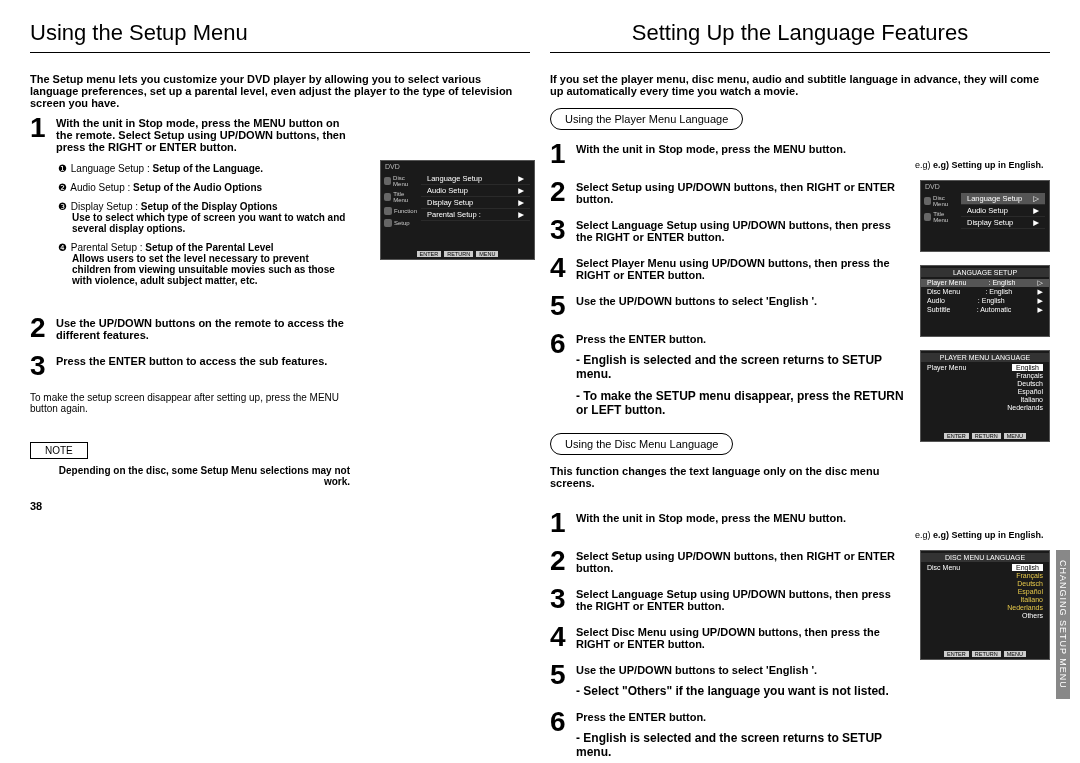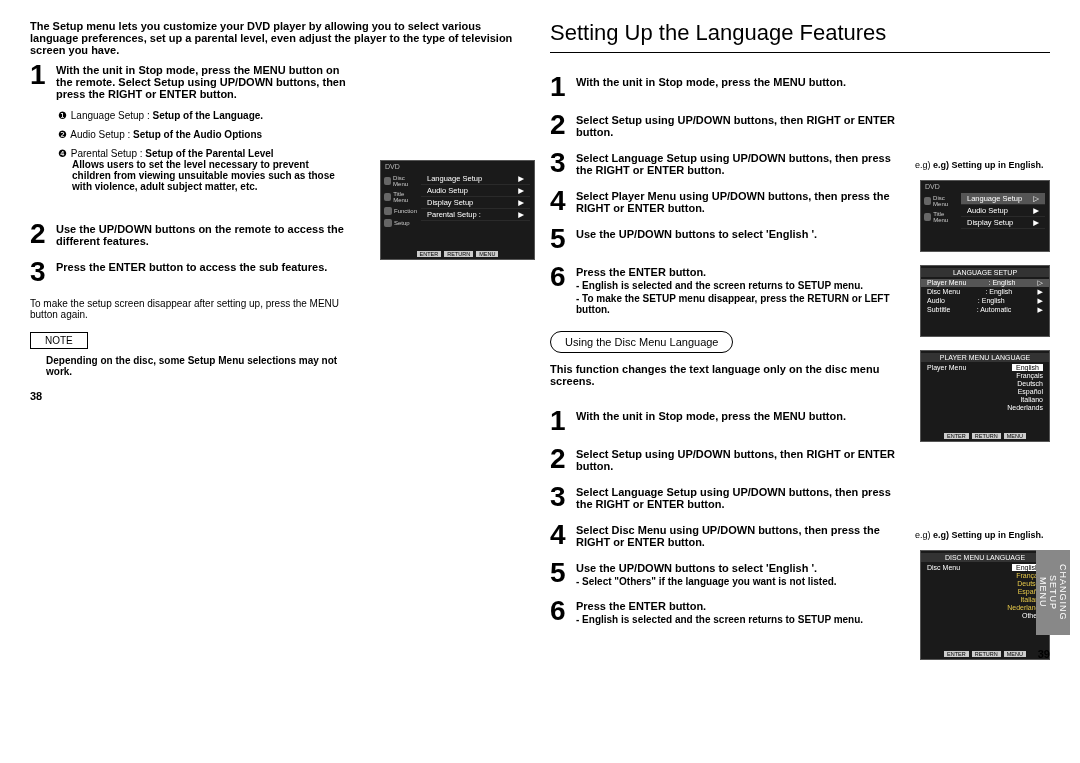--- a/index.html
+++ b/index.html
@@ -19,21 +19,21 @@
   }
   .page-left { left: 30px; }
   .page-right { left: 550px; }
   .title {
     font-size: 22px;
     font-weight: 400;
     border-bottom: 1px solid #000;
     padding-bottom: 6px;
     margin-bottom: 20px;
   }
-  .title-right { text-align: left; }
+  .title-right { text-align: center; }
   .intro {
     font-size: 11px;
     font-weight: bold;
     margin-bottom: 5px;
   }
   .subsection-pill {
     display: inline-block;
     background: #fff;
     border: 1.5px solid #000;
     border-radius: 14px;
@@ -53,23 +53,23 @@
     line-height: 1;
     flex-shrink: 0;
   }
   .step-body {
     font-size: 11px;
     font-weight: bold;
     padding-top: 3px;
     flex: 1;
   }
   .step-sub {
-    font-size: 10px;
-    font-weight: bold;
-    margin-top: 2px;
+    font-size: 12px;
+    font-weight: bold;
+    margin-top: 8px;
   }
   .bullet-list {
     margin: 10px 0 28px 28px;
     font-size: 10px;
   }
   .bullet-item { margin-bottom: 8px; }
   .bullet-item b { font-weight: bold; }
   .bullet-item .sub-desc {
     display: block;
     font-weight: bold;
@@ -77,26 +77,28 @@
   }
   .plain-para {
     font-size: 10px;
     margin: 12px 0 12px 0;
   }
   .note-box {
     border: 1px solid #000;
     display: inline-block;
     padding: 2px 14px;
     font-size: 10px;
+    margin-top: 16px;
     margin-bottom: 6px;
   }
   .note-text {
     font-size: 10px;
     font-weight: bold;
     margin-left: 16px;
+    text-align: right;
   }
   .page-num-left {
     position: absolute;
     bottom: -25px;
     left: 0;
     font-size: 11px;
     font-weight: bold;
   }
   .page-num-right {
     position: absolute;
@@ -201,38 +203,45 @@
   .right-content { width: 360px; }
   .circ-num {
     display: inline-block;
     width: 10px;
   }
 </style>
 </head>
 <body>
 
 <div class="page page-left">
+  <div class="title">Using the Setup Menu</div>
   <div class="intro">The Setup menu lets you customize your DVD player by allowing you to select various language preferences, set up a parental level, even adjust the player to the type of television screen you have.</div>
 
   <div class="left-content">
     <div class="step">
       <div class="step-num">1</div>
       <div class="step-body">With the unit in Stop mode, press the MENU button on the remote. Select Setup using UP/DOWN buttons, then press the RIGHT or ENTER button.</div>
     </div>
 
     <div class="bullet-list">
       <div class="bullet-item">
         <span class="circ-num">❶</span>
         <span>Language Setup :</span>
         <b>Setup of the Language.</b>
       </div>
       <div class="bullet-item">
         <span class="circ-num">❷</span>
         <span>Audio Setup :</span>
         <b>Setup of the Audio Options</b>
+      </div>
+      <div class="bullet-item">
+        <span class="circ-num">❸</span>
+        <span>Display Setup :</span>
+        <b>Setup of the Display Options</b>
+        <span class="sub-desc">Use to select which type of screen you want to watch and several display options.</span>
       </div>
       <div class="bullet-item">
         <span class="circ-num">❹</span>
         <span>Parental Setup :</span>
         <b>Setup of the Parental Level</b>
         <span class="sub-desc">Allows users to set the level necessary to prevent children from viewing unsuitable movies such as those with violence, adult subject matter, etc.</span>
       </div>
     </div>
 
     <div class="step">
@@ -293,22 +302,24 @@
       <span>RETURN</span>
       <span>MENU</span>
     </div>
   </div>
 
   <div class="page-num-left">38</div>
 </div>
 
 <div class="page page-right">
   <div class="title title-right">Setting Up the Language Features</div>
+  <div class="intro">If you set the player menu, disc menu, audio and subtitle language in advance, they will come up automatically every time you watch a movie.</div>
 
   <div class="right-content">
+    <div class="subsection-pill">Using the Player Menu Language</div>
 
     <div class="step">
         <div class="step-num">1</div>
         <div class="step-body">With the unit in Stop mode, press the MENU button.</div>
       </div>
     <div class="step">
         <div class="step-num">2</div>
         <div class="step-body">Select Setup using UP/DOWN buttons, then RIGHT or ENTER button.</div>
       </div>
     <div class="step">

